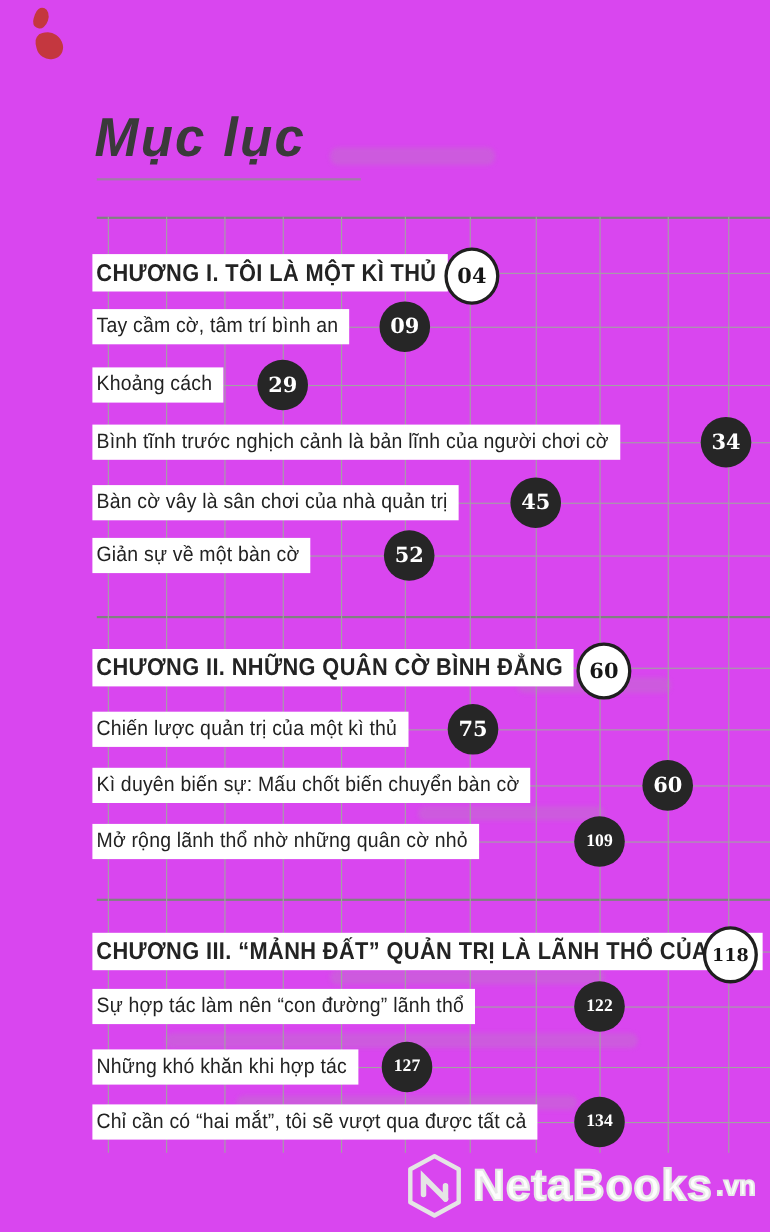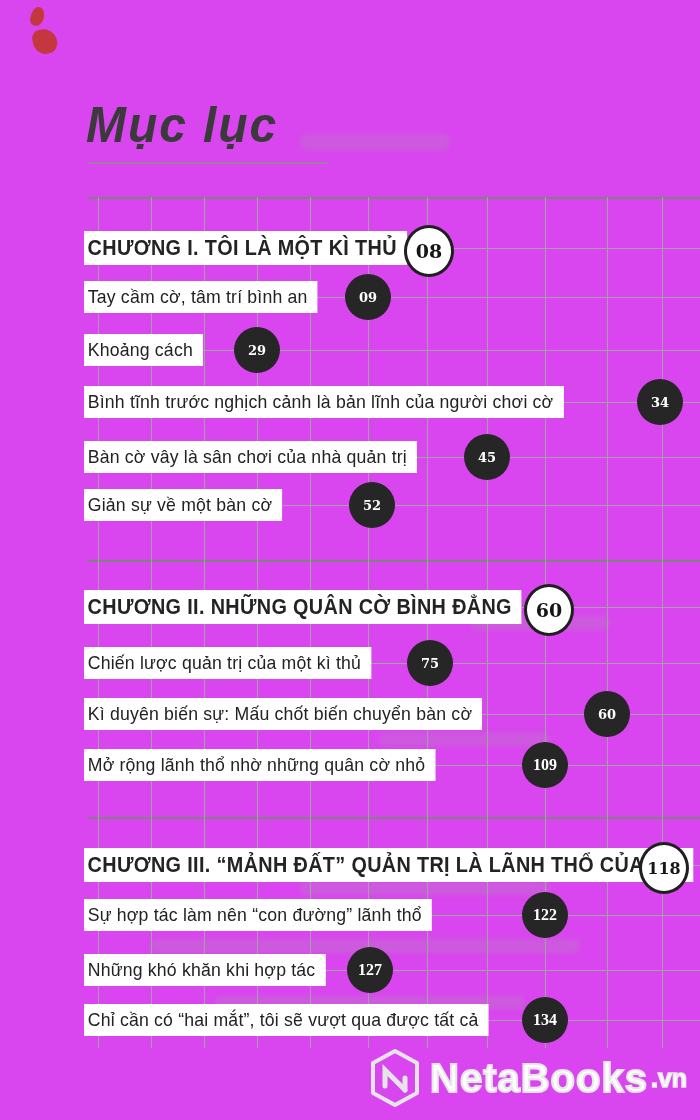--- a/index.html
+++ b/index.html
@@ -37,21 +37,21 @@
   }
   .toc-label.item{
     height:32px;line-height:32px;font-size:19px;font-weight:400;
     letter-spacing:.2px;color:#222;transform:scaleX(.93);
   }
   .page-circle{
     position:absolute;z-index:3;border-radius:50%;
     display:flex;align-items:center;justify-content:center;
     font-family:"DejaVu Serif",serif;font-weight:bold;
   }
-  .page-circle.filled{width:46px;height:46px;background:#262626;color:#fff;font-size:13px;}
+  .page-circle.filled{width:46px;height:46px;background:#262626;color:#fff;font-size:19px;}
   .page-circle.filled.wide{font-size:16px;font-family:Liberation Serif, serif;}
   .page-circle.outline{width:44px;height:46px;background:#fff;border:3px solid #1f1f1f;color:#161616;font-size:19px;}
   .page-circle.outline.wide{font-size:16px;}
   
   .watermark{position:absolute;left:368px;top:1046px;width:330px;height:64px;z-index:4;display:flex;align-items:center;}
   .wm-text{
     font-size:40px;font-weight:bold;color:#fdfdfd;letter-spacing:1px;
     -webkit-text-stroke:2px #e7e7e7;white-space:nowrap;line-height:64px;
   }
   .wm-tld{
@@ -105,21 +105,21 @@
       <div class="grid-line v" style="left: 368px;"></div>
       <div class="grid-line v" style="left: 427px;"></div>
       <div class="grid-line v" style="left: 487px;"></div>
       <div class="grid-line v" style="left: 545px;"></div>
       <div class="grid-line v" style="left: 607px;"></div>
       <div class="grid-line v" style="left: 662px;"></div>
     </div>
 
   <div id="toc-rows">
       <div class="toc-label head" style="top: 231px;">CHƯƠNG I. TÔI LÀ MỘT KÌ THỦ</div>
-      <div class="page-circle outline" style="left: 404px; top: 225px;">08</div>
+      <div class="page-circle outline" style="left: 404px; top: 225px;">04</div>
       <div class="toc-label item" style="top: 281px;">Tay cầm cờ, tâm trí bình an</div>
       <div class="page-circle filled" style="left: 345px; top: 274px;">09</div>
       <div class="toc-label item" style="top: 334px;">Khoảng cách</div>
       <div class="page-circle filled" style="left: 234px; top: 327px;">29</div>
       <div class="toc-label item" style="top: 386px;">Bình tĩnh trước nghịch cảnh là bản lĩnh của người chơi cờ</div>
       <div class="page-circle filled" style="left: 637px; top: 379px;">34</div>
       <div class="toc-label item" style="top: 441px;">Bàn cờ vây là sân chơi của nhà quản trị</div>
       <div class="page-circle filled" style="left: 464px; top: 434px;">45</div>
       <div class="toc-label item" style="top: 489px;">Giản sự về một bàn cờ</div>
       <div class="page-circle filled" style="left: 349px; top: 482px;">52</div>

